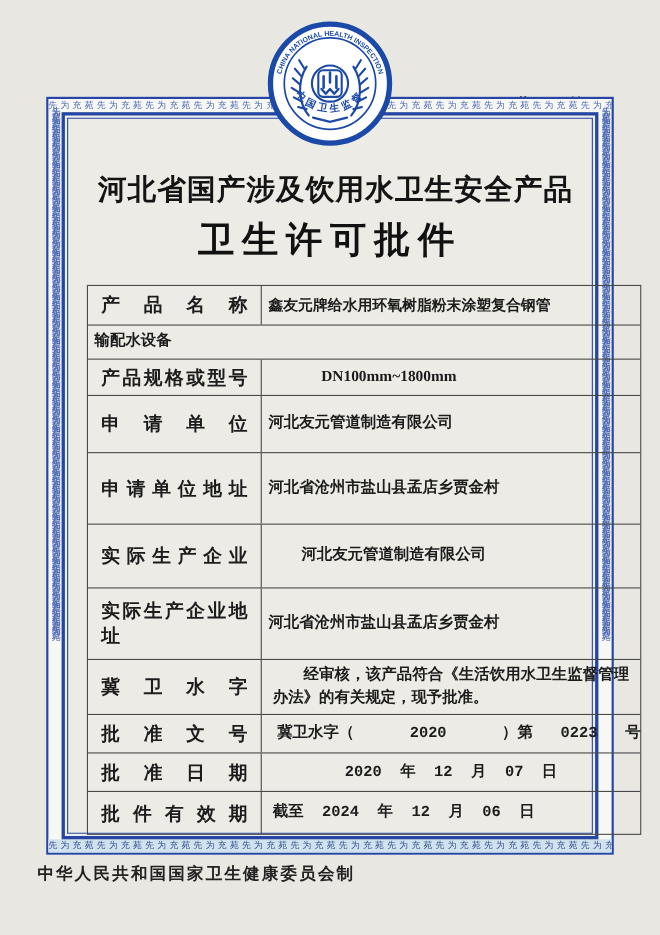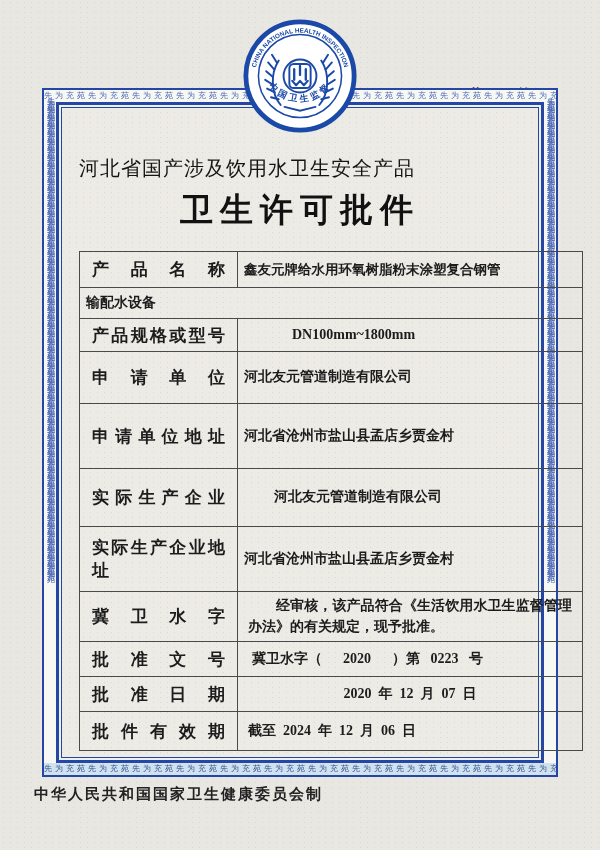--- a/index.html
+++ b/index.html
@@ -40,21 +40,21 @@
     background:#ecebe5;
     background-image:radial-gradient(#ddd9d1 0.6px, transparent 0.7px);
     background-size:7px 5px;
     box-sizing:border-box;
     padding:40px 20px 18px 20px;
   }
   
   .emblem{position:absolute;left:242px;top:18px;width:116px;height:116px;}
   
   .title1{
-    text-align:left;font-size:20px;font-weight:normal;letter-spacing:1px;
+    text-align:right;font-size:26px;font-weight:bold;letter-spacing:1px;
     margin:10px 0 6px 0;color:#141414;
   }
   .title2{
     text-align:center;font-size:33px;font-weight:bold;letter-spacing:7px;
     margin:2px 0 18px 0;color:#111;
   }
   
   .cert-table{
     width:504px;margin:0 auto;border:1px solid #4a4a4a;
     border-collapse:collapse;box-sizing:border-box;
@@ -73,21 +73,21 @@
   }
   .cell-value{
     font-size:14px;font-weight:600;color:#1c1c1c;
     display:flex;align-items:center;box-sizing:border-box;
     padding:2px 6px;line-height:1.45;
   }
   .h35{height:35px;} .h30{height:30px;} .h32{height:32px;gap:48px;} .h51{height:51px;}
   .h64{height:64px;} .h57{height:57px;gap:30px;} .h49{height:49px;} .h34{height:34px;}
   .h38{height:38px;}
   .v-indent p{margin:0;text-indent:2em;text-align:justify;}
-  .v-pre{white-space:pre;}
+  .v-pre{white-space:pre;font-family:Liberation Mono, monospace;}
   .v-center{justify-content:center;}
   
   .footer{
     position:absolute;left:34px;top:785px;
     font-weight:bold;font-size:15px;letter-spacing:2px;color:#222;
   }
 </style>
 </head>
 <body>
 

